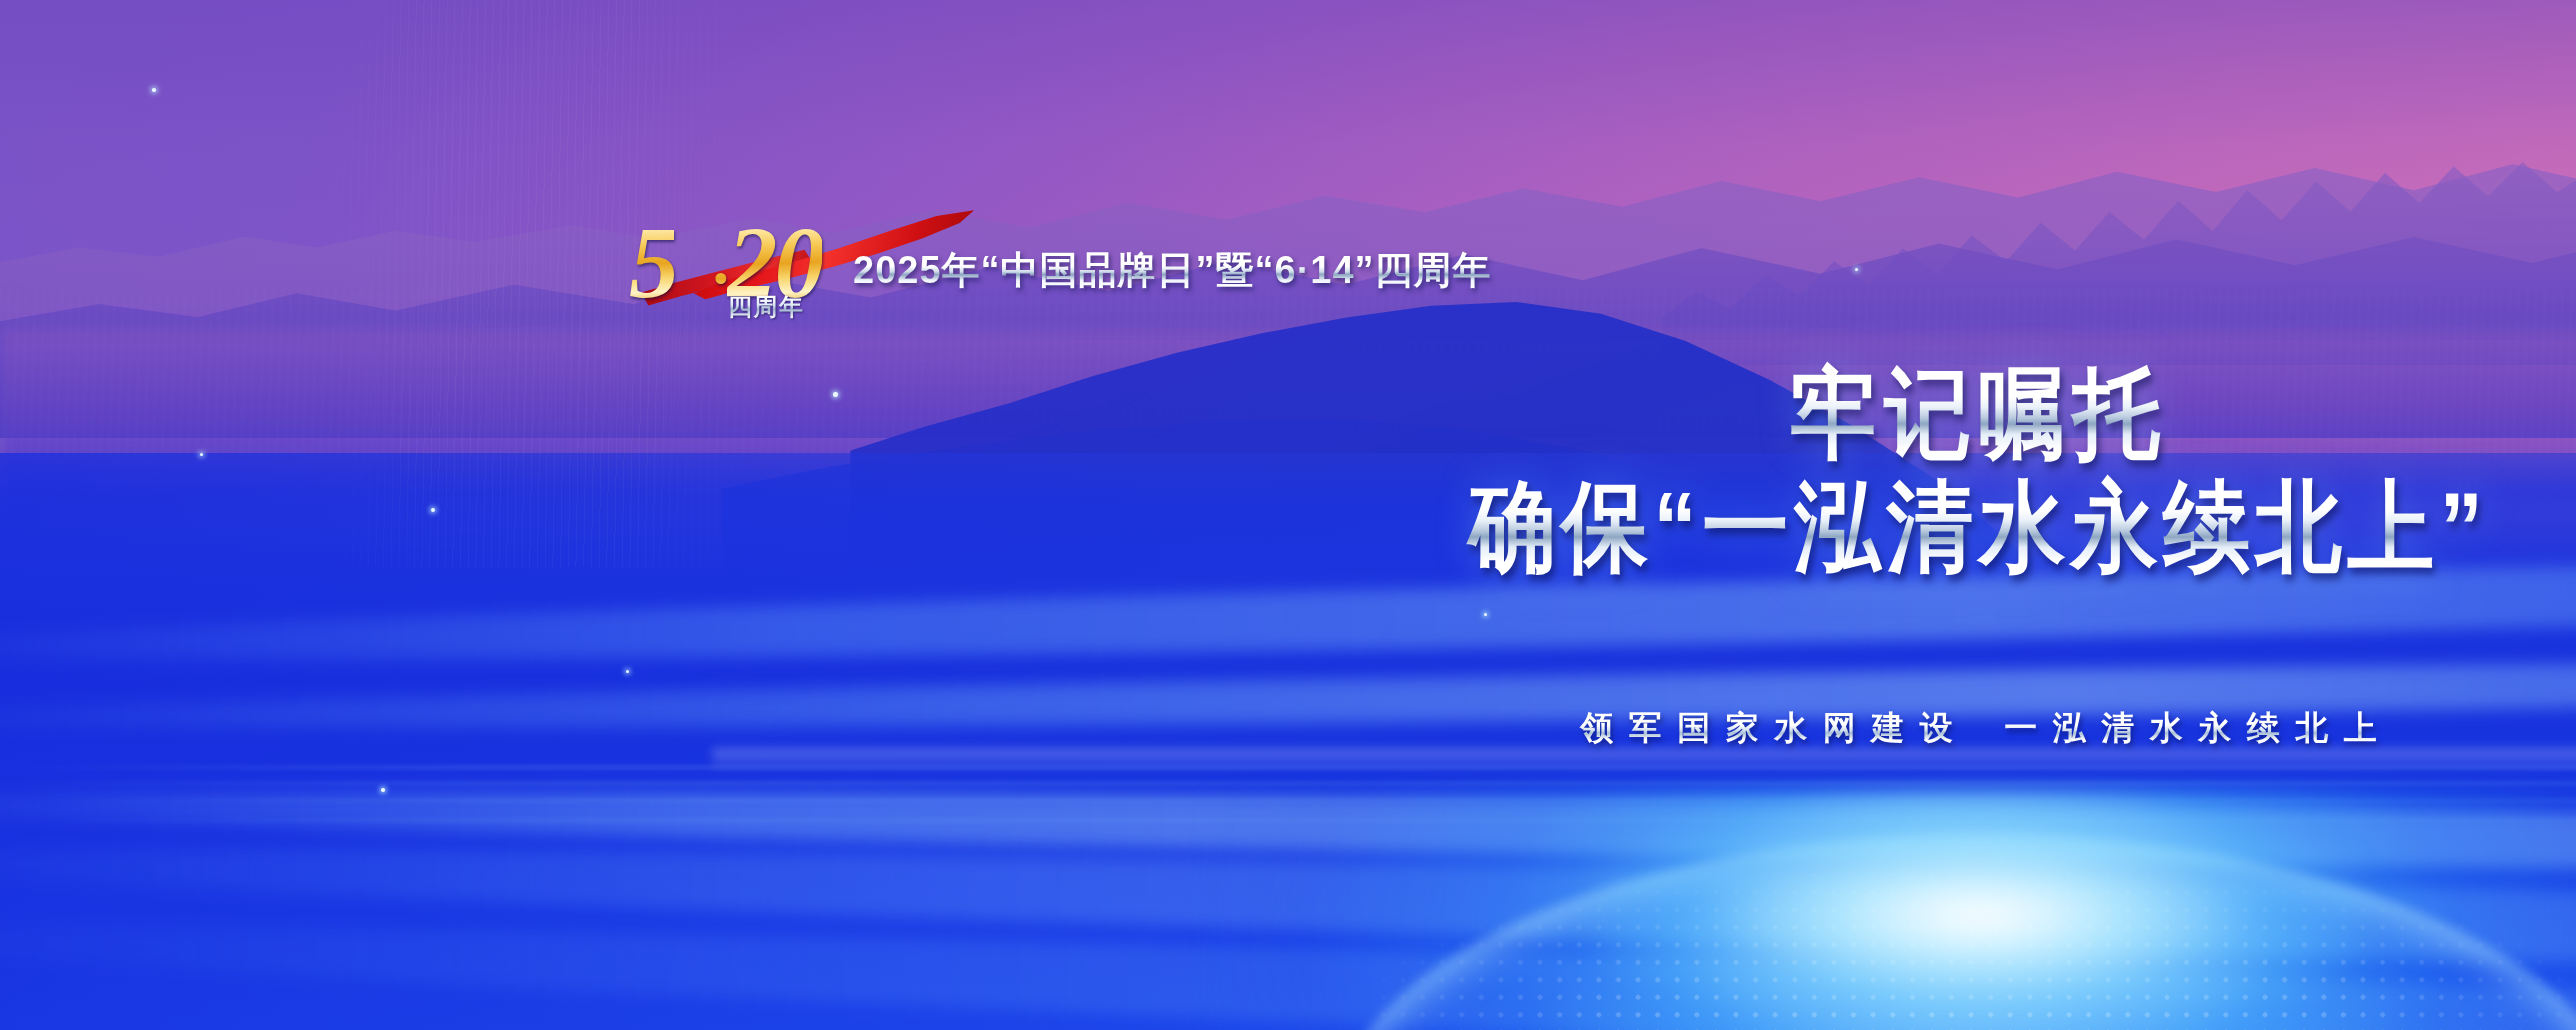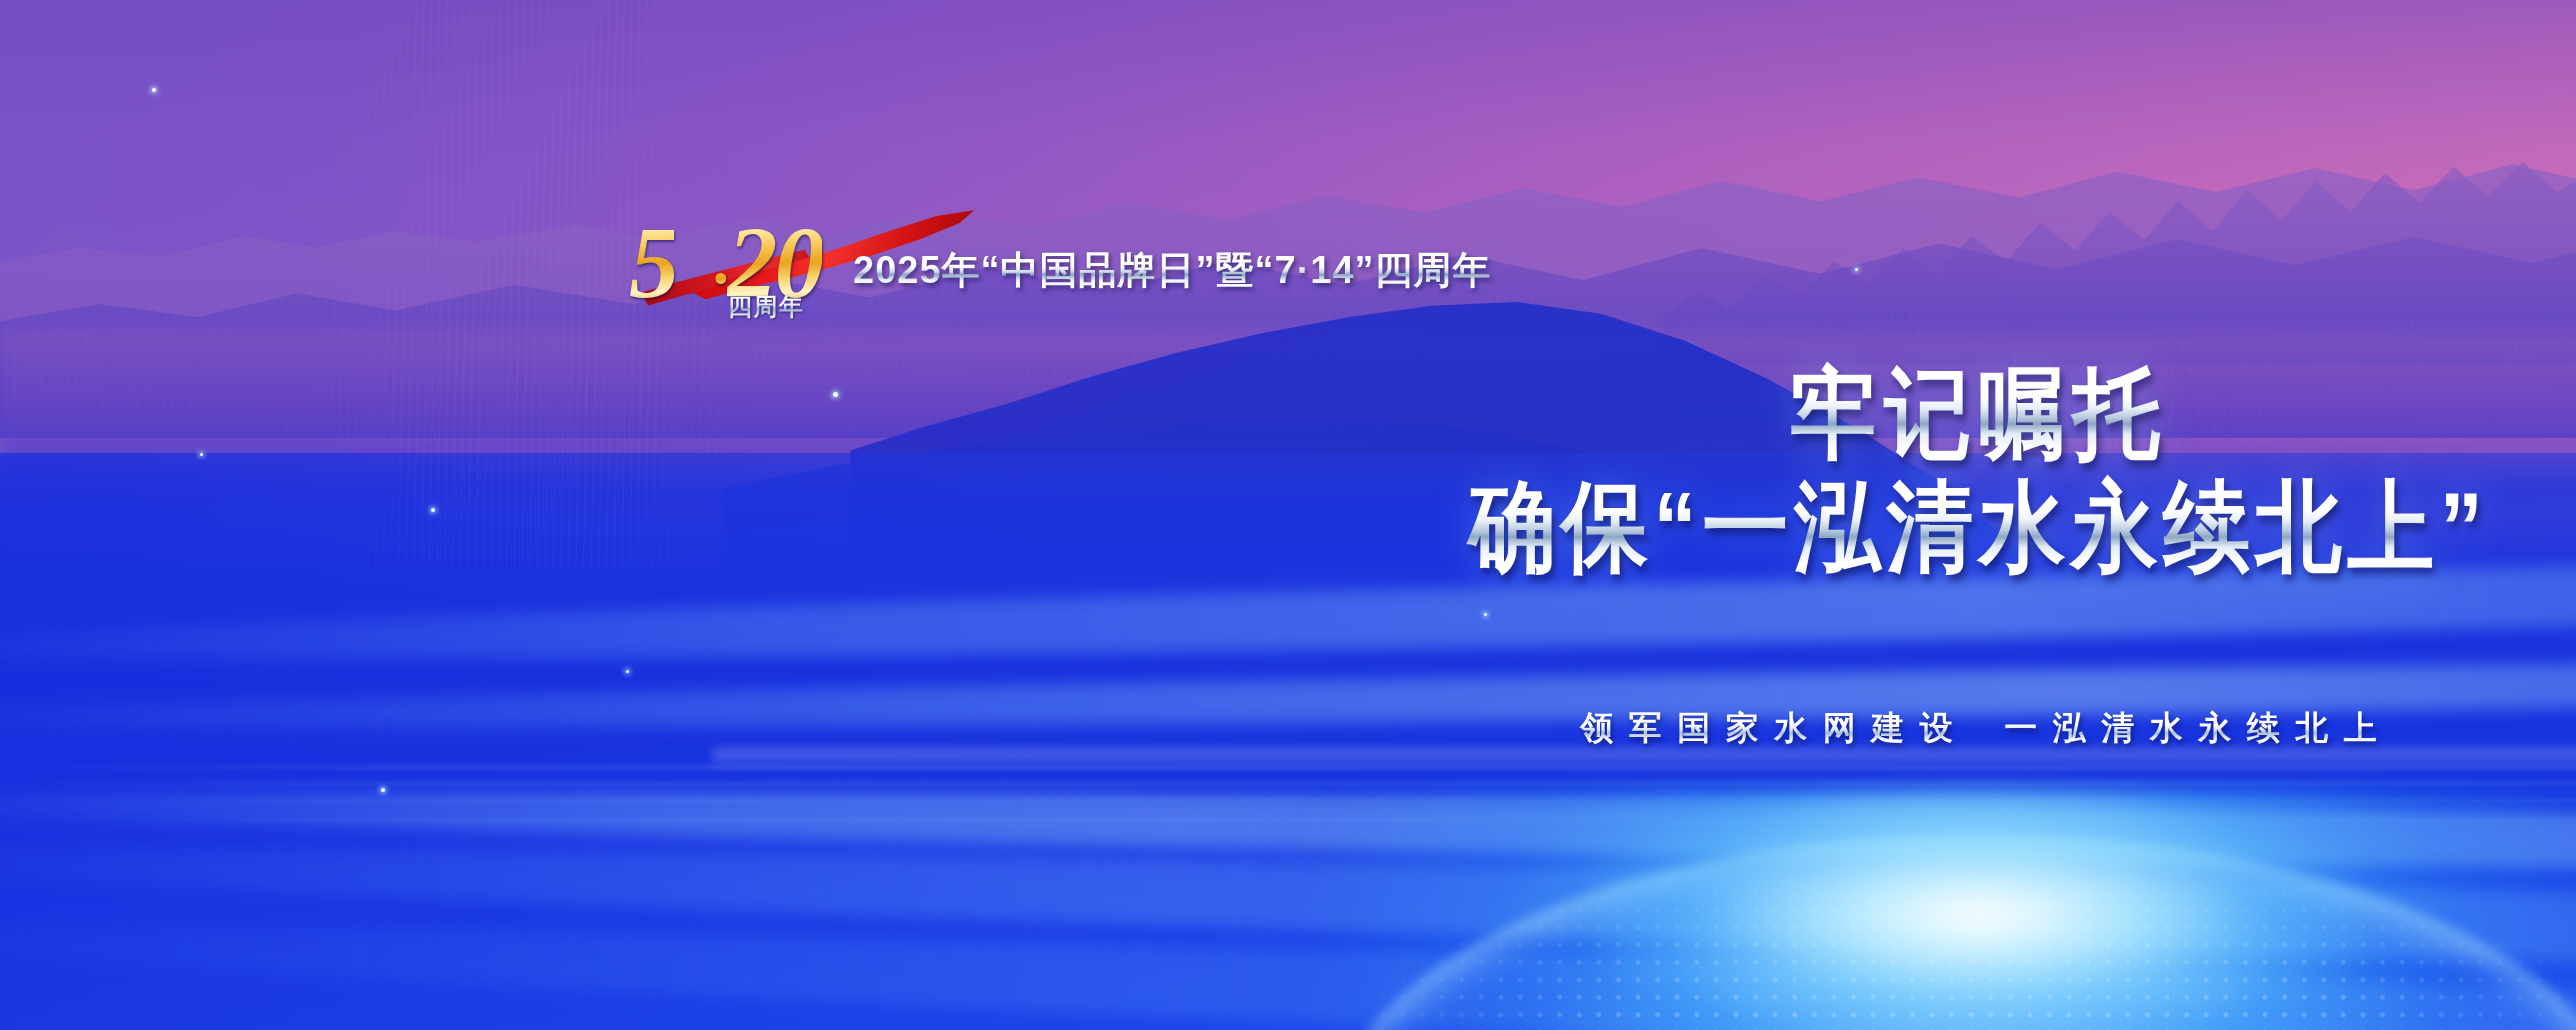--- a/index.html
+++ b/index.html
@@ -403,21 +403,21 @@
 
       <div id="logo514">
         <div class="ribbon" id="ribbon-tail"></div>
         <div class="ribbon" id="ribbon-main"></div>
         <span class="gold" id="g5">5</span>
         <span class="gold" id="gdot">·</span>
         <span class="gold" id="g14">20</span>
         <span id="anniv">四周年</span>
       </div>
 
-      <div id="event-title">2025年“中国品牌日”暨“7·14”四周年</div>
+      <div id="event-title">2025年“中国品牌日”暨“6·14”四周年</div>
     </div>
 
     <div id="headline">
       <div class="hl" id="hl1">牢记嘱托</div>
       <div class="hl" id="hl2">确保“一泓清水永续北上”</div>
     </div>
 
     <div id="subtitle"><span>领军国家水网建设</span><span class="gap"></span><span>一泓清水永续北上</span></div>
 
     <div id="reflect"></div>

